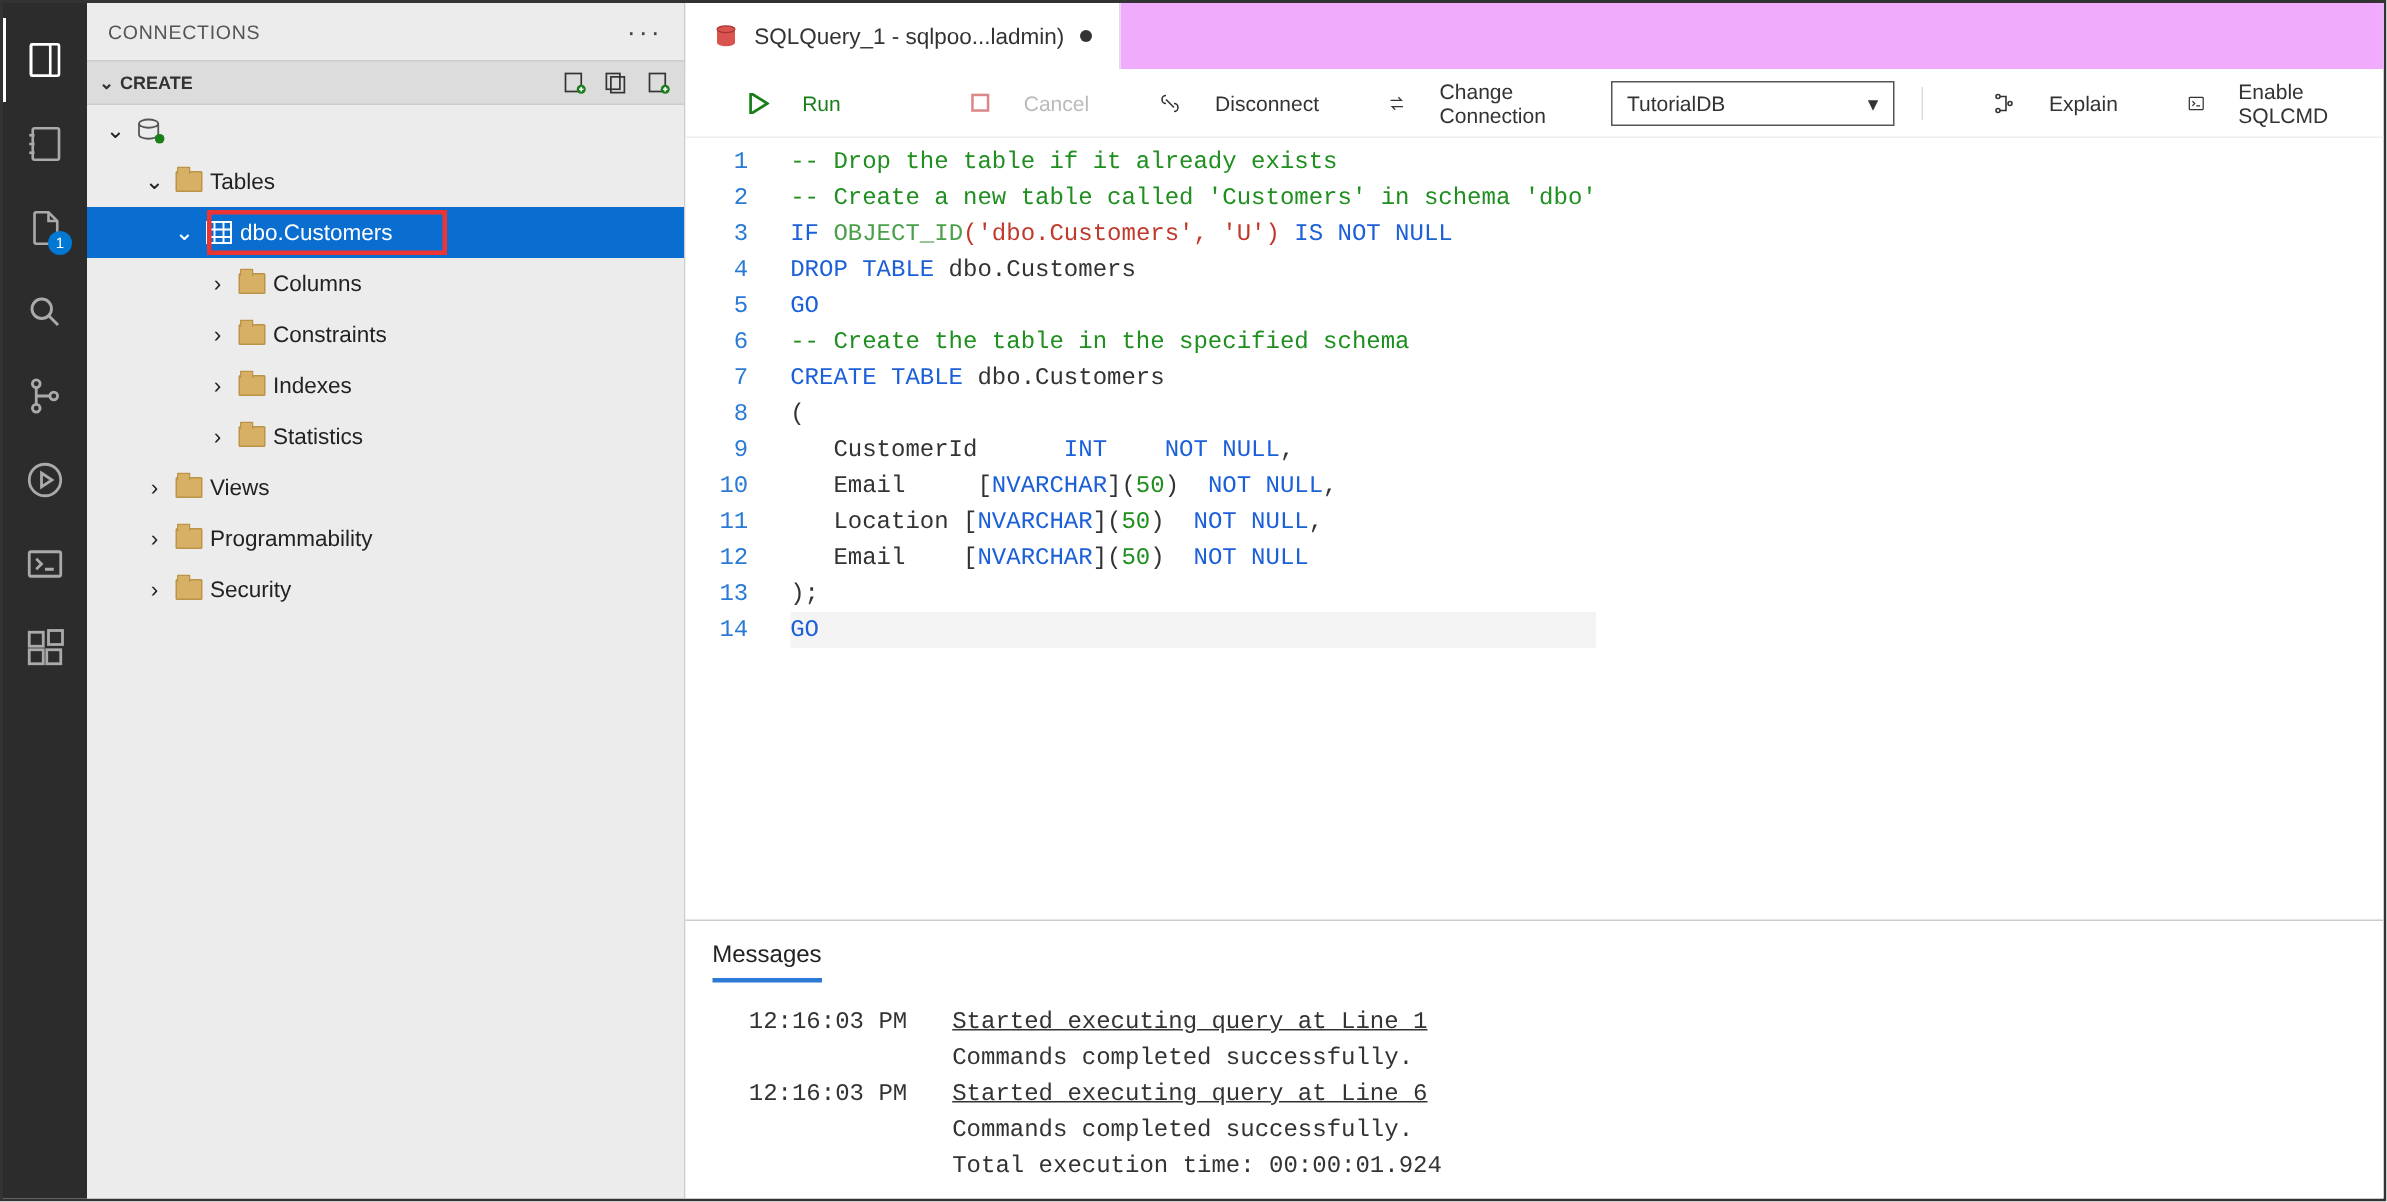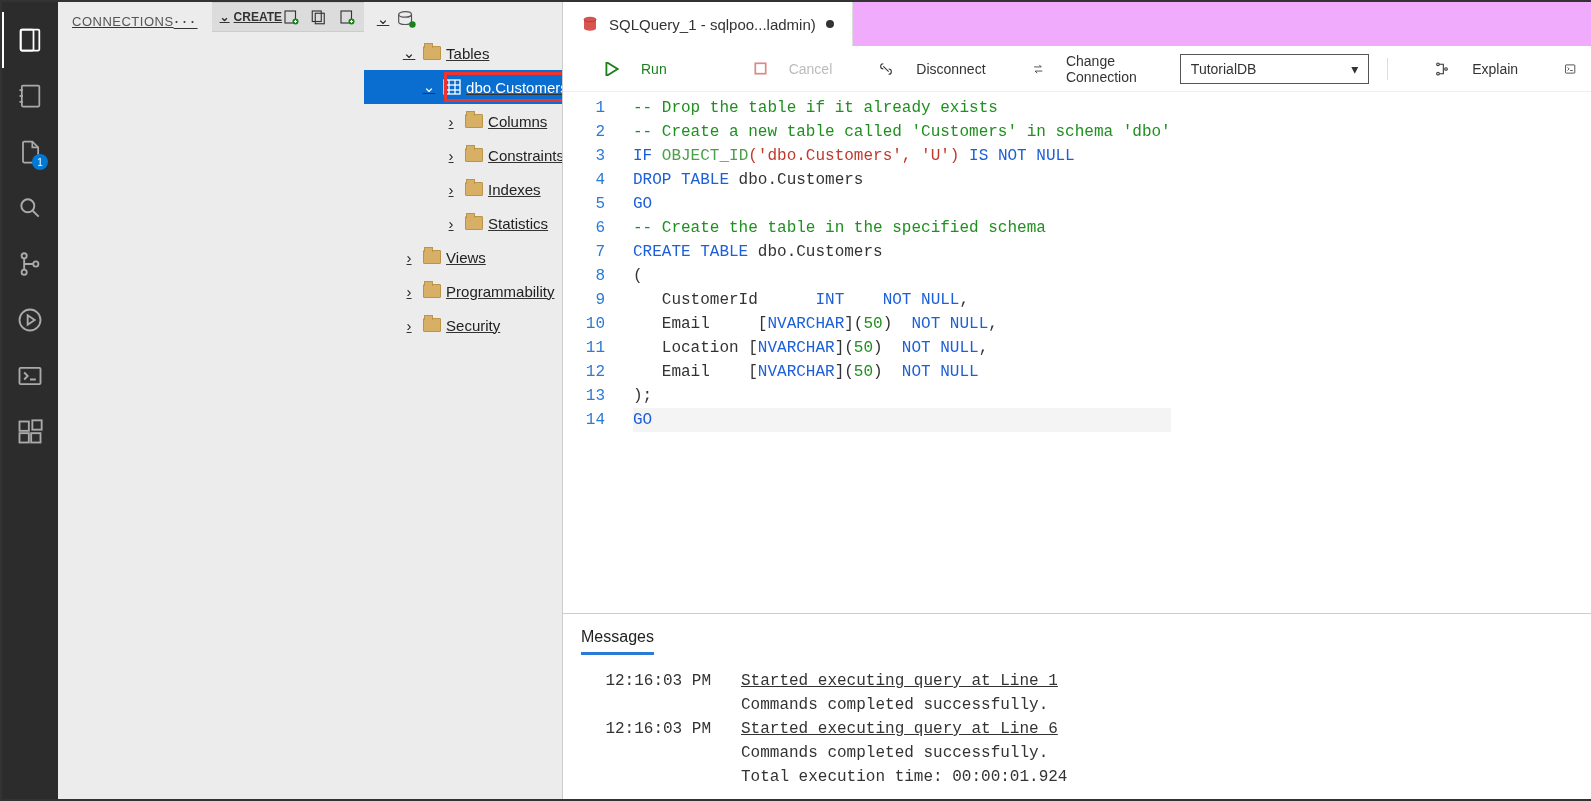--- a/index.html
+++ b/index.html
@@ -57,23 +57,22 @@
     display: flex;
     align-items: center;
     justify-content: center;
     padding: 0 3px;
   }
   
   .side-panel {
     width: 505px;
     background: #ececec;
     display: flex;
-    flex-direction: row;
+    flex-direction: column;
     border-right: 1px solid #ccc;
-    text-decoration: underline;
   }
   .panel-title {
     height: 38px;
     display: flex;
     align-items: center;
     justify-content: space-between;
     padding: 0 14px;
     font-size: 13px;
     letter-spacing: .5px;
     color: #555;

